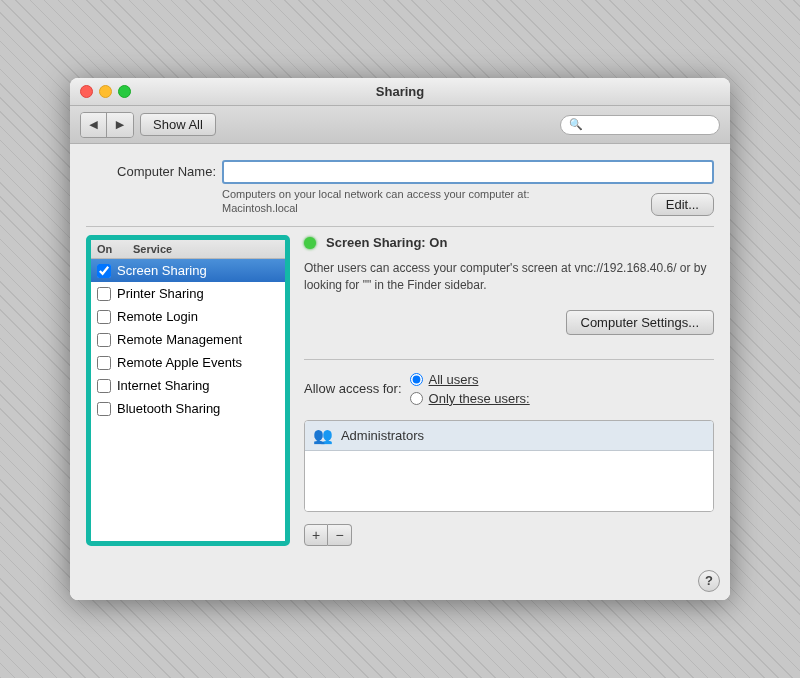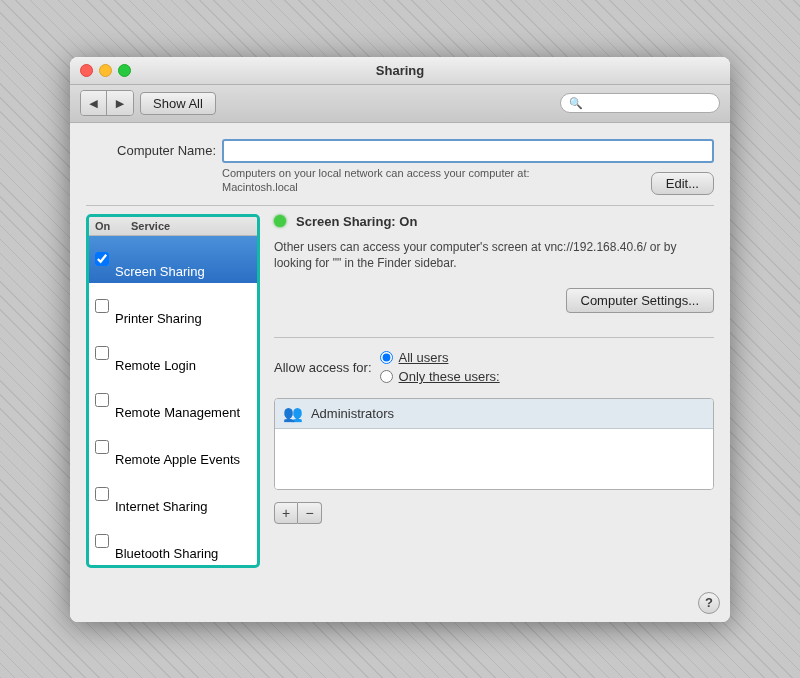--- a/index.html
+++ b/index.html
@@ -160,23 +160,23 @@
     .divider {
       border: none;
       border-top: 1px solid #c0c0c0;
       margin: 8px 0;
     }
     .main-pane {
       display: flex;
       gap: 14px;
     }
     .service-list-container {
-      width: 174px;
+      width: 204px;
       background: white;
-      border: 3px solid #14b8a6;
+      border: 5px solid #14b8a6;
       border-radius: 5px;
       overflow: hidden;
     }
     .service-list-header {
       display: flex;
       background: linear-gradient(to bottom, #e8e8e8, #d8d8d8);
       border-bottom: 1px solid #b8b8b8;
       padding: 3px 6px;
       font-size: 11px;
       font-weight: bold;
@@ -197,21 +197,20 @@
       color: white;
     }
     .service-item input[type="checkbox"] {
       width: 14px;
       height: 14px;
       margin: 0;
       flex-shrink: 0;
     }
     .service-name {
       font-size: 13px;
-      margin-top: 24px;
     }
     .service-item.selected .service-name {
       color: white;
     }
     .right-pane {
       flex: 1;
       display: flex;
       flex-direction: column;
       gap: 8px;
     }

